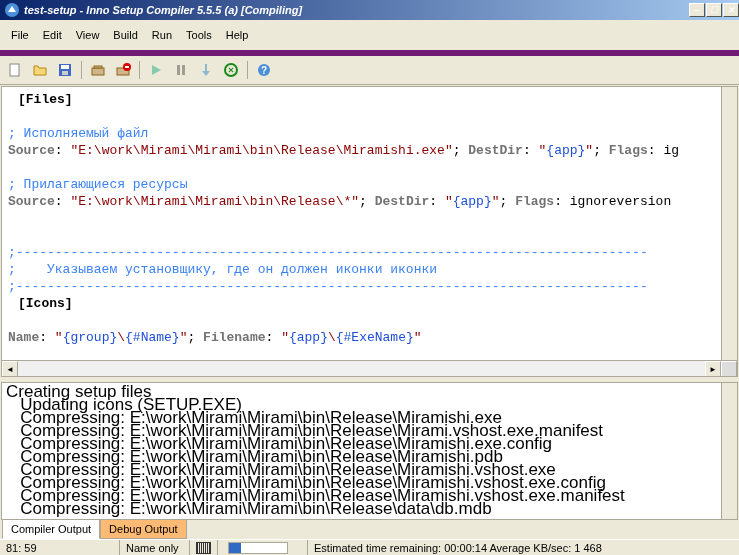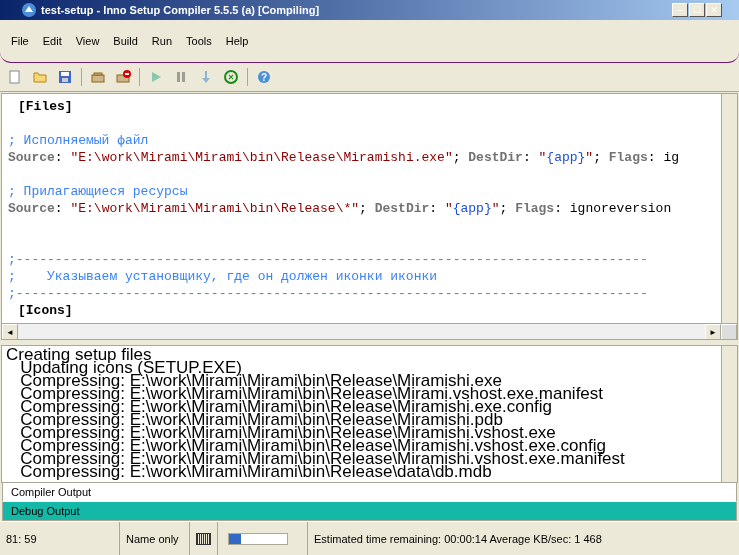--- a/index.html
+++ b/index.html
@@ -1,24 +1,24 @@
 <!DOCTYPE html>
 <html><head>
 <meta charset="utf-8">
 <style>
 * { margin: 0; padding: 0; box-sizing: border-box; }
 body { font-family: Tahoma, sans-serif; font-size: 11px; width: 739px; height: 555px; background: #ece9d8; display: flex; flex-direction: column; overflow: hidden; }
 
-.titlebar { background: linear-gradient(to right, #0a246a, #a6caf0); color: #fff; height: 20px; display: flex; align-items: center; padding: 0 17px; }
+.titlebar { background: linear-gradient(to right, #0a246a, #a6caf0); color: #fff; height: 20px; display: flex; align-items: center; padding: 0 0; font-style: italic; }
 .titlebar-icon { width: 16px; height: 16px; margin: 0 4px; }
 .titlebar-text { flex: 1; font-weight: bold; font-size: 11px; }
 .win-btns { display: flex; gap: 1px; }
 .win-btn { width: 16px; height: 14px; background: #ece9d8; border: 1px solid #fff; border-right-color: #555; border-bottom-color: #555; display: flex; align-items: center; justify-content: center; font-size: 9px; font-family: Marlett, Arial; cursor: pointer; }
 
-.menubar { background: #ece9d8; display: flex; padding: 12px 4px; border-bottom: 1px solid #701a75; border-radius: 11px; }
+.menubar { background: #ece9d8; display: flex; padding: 6px 4px; border-bottom: 6px solid #701a75; }
 .menu-item { padding: 3px 7px; cursor: pointer; }
 
 .toolbar { background: #ece9d8; display: flex; align-items: center; padding: 3px 4px; gap: 3px; border-bottom: 1px solid #aca899; }
 .tool-btn { width: 22px; height: 22px; display: flex; align-items: center; justify-content: center; border: 1px solid transparent; cursor: pointer; }
 .tool-btn.disabled { opacity: 0.5; cursor: default; }
 .tool-sep { width: 1px; height: 18px; background: #aca899; margin: 0 2px; }
 
 .editor-area { flex: 3; background: #fff; border: 1px solid #aca899; margin: 1px; overflow: hidden; position: relative; display: flex; flex-direction: column; }
 .editor-content { flex: 1; overflow: hidden; padding: 4px 6px; font-family: 'Courier New', monospace; font-size: 13px; line-height: 17px; white-space: pre; position: relative; }
 .scrollbar-v { position: absolute; right: 0; top: 0; bottom: 16px; width: 16px; background: #ece9d8; border-left: 1px solid #aca899; }
@@ -30,25 +30,25 @@
 .com { color: #3b82f6; }
 .dir { color: #737373; font-weight: bold; }
 .str { color: #8b0000; }
 .con { color: #1d4ed8; }
 
 .splitter { height: 4px; background: #ece9d8; cursor: ns-resize; }
 
 .output-area { flex: 0 0 138px; background: #fff; border: 1px solid #aca899; margin: 0 1px; overflow: hidden; position: relative; display: flex; }
 .output-content { flex: 1; padding: 2px 4px; font-size: 17px; line-height: 13px; white-space: pre; overflow: hidden; }
 
-.output-tabs { display: flex; background: #ece9d8; padding: 0 2px; flex-direction: column; }
-.output-tab { padding: 3px 8px; font-size: 11px; cursor: pointer; border: 1px solid #aca899; border-top: none; background: #14b8a6; }
+.output-tabs { display: flex; background: #ece9d8; padding: 0 2px; }
+.output-tab { padding: 3px 8px; font-size: 11px; cursor: pointer; border: 1px solid #aca899; border-top: none; background: #fdba74; }
 .output-tab.active { background: #fff; border-bottom-color: #fff; }
 
-.statusbar { height: 34px; background: #ece9d8; display: flex; font-size: 11px; border-top: 1px solid #fff; }
+.statusbar { height: 16px; background: #ece9d8; display: flex; font-size: 11px; border-top: 1px solid #fff; }
 .status-cell { padding: 2px 6px; border-right: 1px solid #aca899; height: 100%; display: flex; align-items: center; }
 .progress-box { width: 60px; height: 12px; border: 1px solid #aca899; background: #fff; display: inline-block; margin-left: 4px; position: relative; }
 .progress-fill { height: 100%; background: #316ac5; width: 20%; }
 .kbd-icon { width: 20px; height: 12px; display: inline-block; background: repeating-linear-gradient(to right, #333 0 1px, transparent 1px 2px); border: 1px solid #333; }
 </style>
 </head>
 <body>
 
 <div class="titlebar">
   <svg class="titlebar-icon" viewBox="0 0 16 16">

